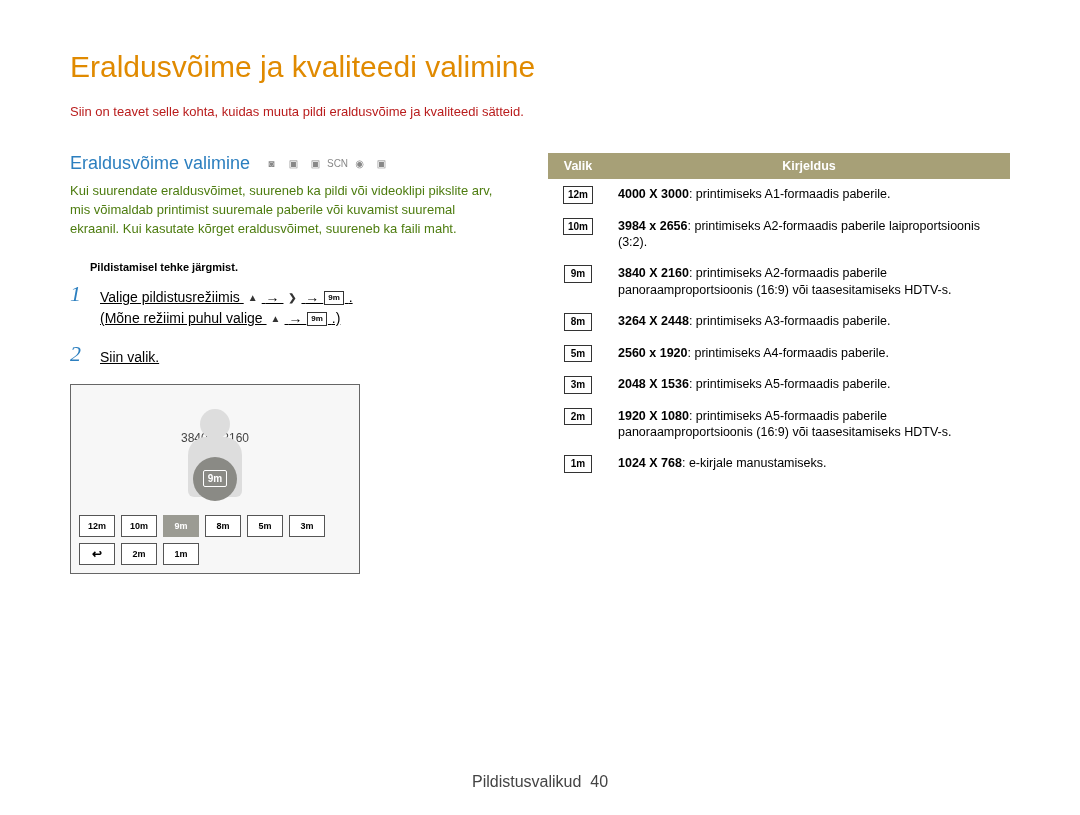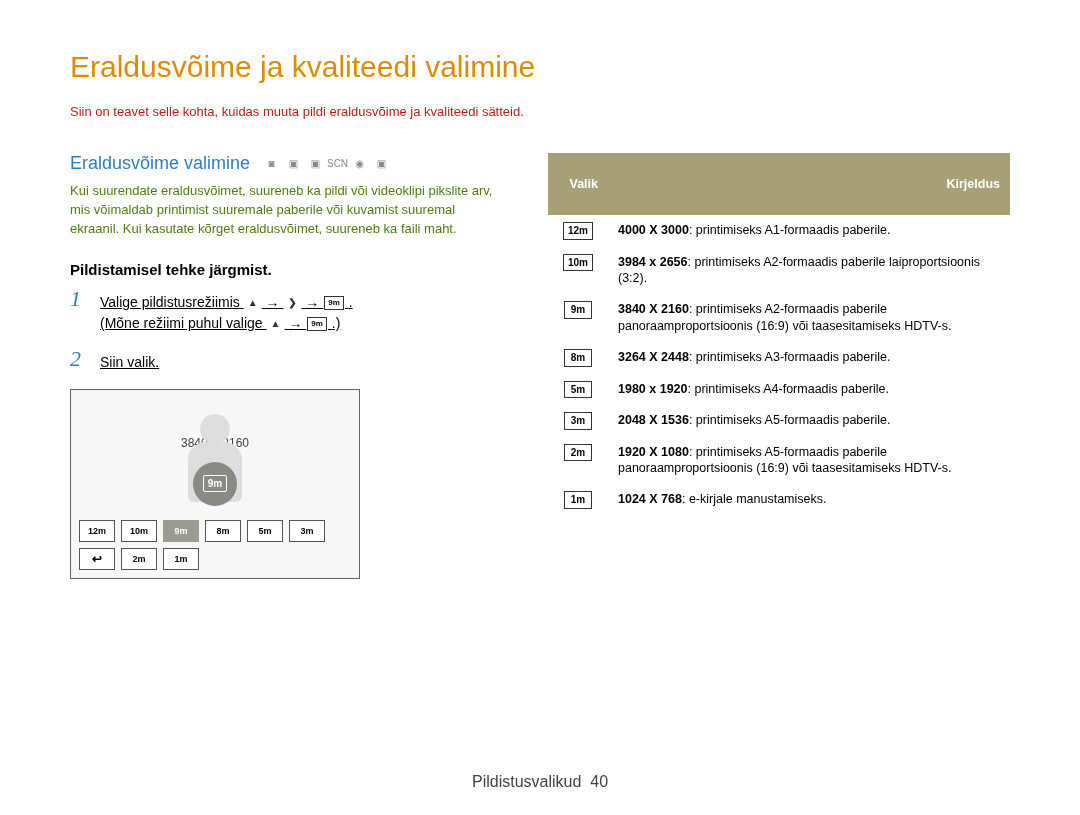--- a/index.html
+++ b/index.html
@@ -48,24 +48,25 @@
     display: inline-flex; align-items:center; justify-content:center;
     font-size: 10px; color:#888;
   }
   .para {
     font-size: 13px;
     line-height: 1.45;
     margin-top: 8px;
     color: #4d7c0f;
   }
   .subheading {
-    font-size: 15px;
+    font-size: 11px;
     font-weight: bold;
     margin-top: 22px;
     margin-bottom: 10px;
+    margin-left: 20px;
   }
   .steps { margin-top: 6px; }
   .step {
     display: flex;
     gap: 12px;
     font-size: 14px;
     margin-bottom: 14px;
   }
   .step-num {
     color: #2c7fbf;
@@ -140,21 +141,21 @@
     font-size:9px; font-weight:bold;
   }
   .opt.sel { background:#9b9b93; color:#fff; border-color:#9b9b93;}
   .opt.back { justify-content:center; }
   .icon-back::before { content:"↩"; font-size:12px; }
 
   
   .tbl { width:100%; border-collapse: collapse; font-size:12.5px; }
   .tbl thead th {
     background:#a7a077; color:#fff; font-weight:bold;
-    text-align:right; padding:24px 10px;margin-top:8px;
+    text-align:center; padding:6px 10px;margin-top:8px;
   }
   .tbl td { padding:7px 10px; vertical-align: top; border-bottom: 0; line-height:1.35; }
   .tbl td.col-opt { width:60px; text-align:center; }
   .opt-badge {
     display:inline-flex; align-items:center; justify-content:center;
     border:1px solid #333; padding:1px 4px; font-size:10px; font-weight:bold;
     min-width:28px; background:#fff;
   }
   .res-bold { font-weight:bold; }
 
@@ -259,21 +260,21 @@
           <tr>
             <td class="col-opt"><span class="opt-badge">9m</span></td>
             <td><span class="res-bold">3840 X 2160</span>: printimiseks A2-formaadis paberile panoraamproportsioonis (16:9) või taasesitamiseks HDTV-s.</td>
           </tr>
           <tr>
             <td class="col-opt"><span class="opt-badge">8m</span></td>
             <td><span class="res-bold">3264 X 2448</span>: printimiseks A3-formaadis paberile.</td>
           </tr>
           <tr>
             <td class="col-opt"><span class="opt-badge">5m</span></td>
-            <td><span class="res-bold">1980 x 1920</span>: printimiseks A4-formaadis paberile.</td>
+            <td><span class="res-bold">2560 x 1920</span>: printimiseks A4-formaadis paberile.</td>
           </tr>
           <tr>
             <td class="col-opt"><span class="opt-badge">3m</span></td>
             <td><span class="res-bold">2048 X 1536</span>: printimiseks A5-formaadis paberile.</td>
           </tr>
           <tr>
             <td class="col-opt"><span class="opt-badge">2m</span></td>
             <td><span class="res-bold">1920 X 1080</span>: printimiseks A5-formaadis paberile panoraamproportsioonis (16:9) või taasesitamiseks HDTV-s.</td>
           </tr>
           <tr>

